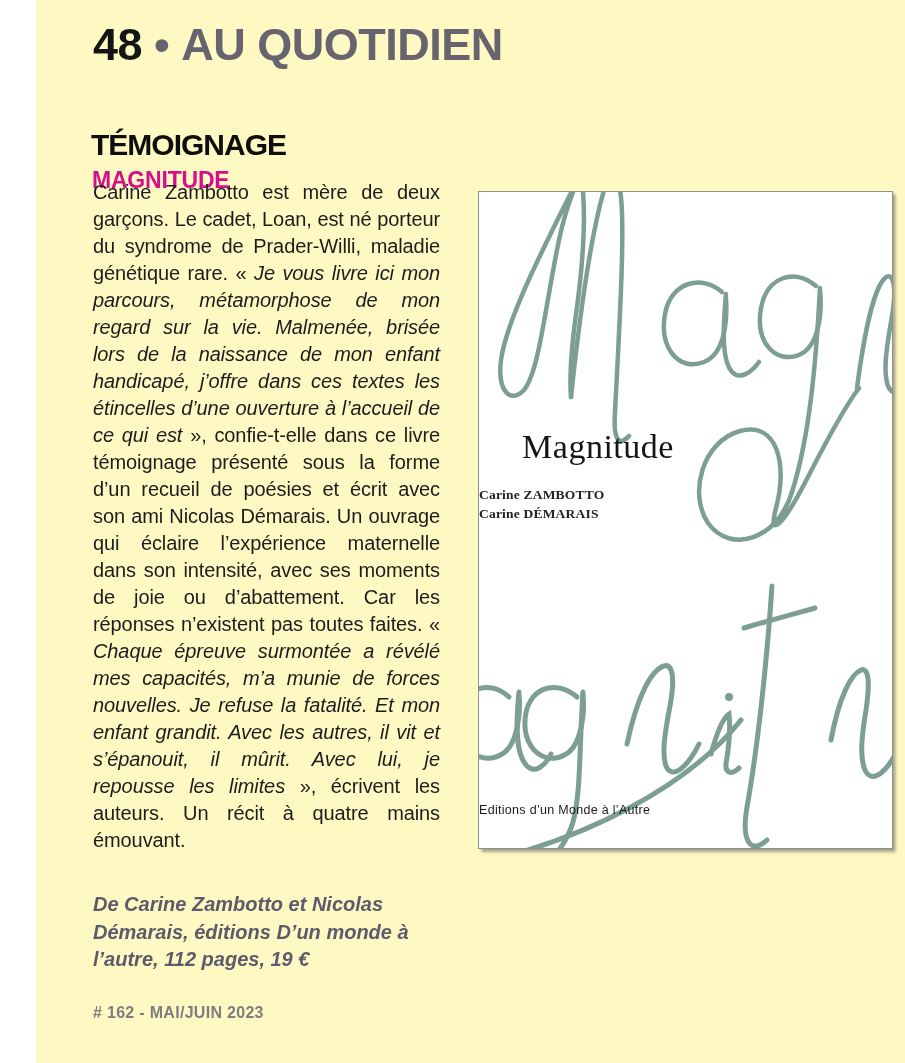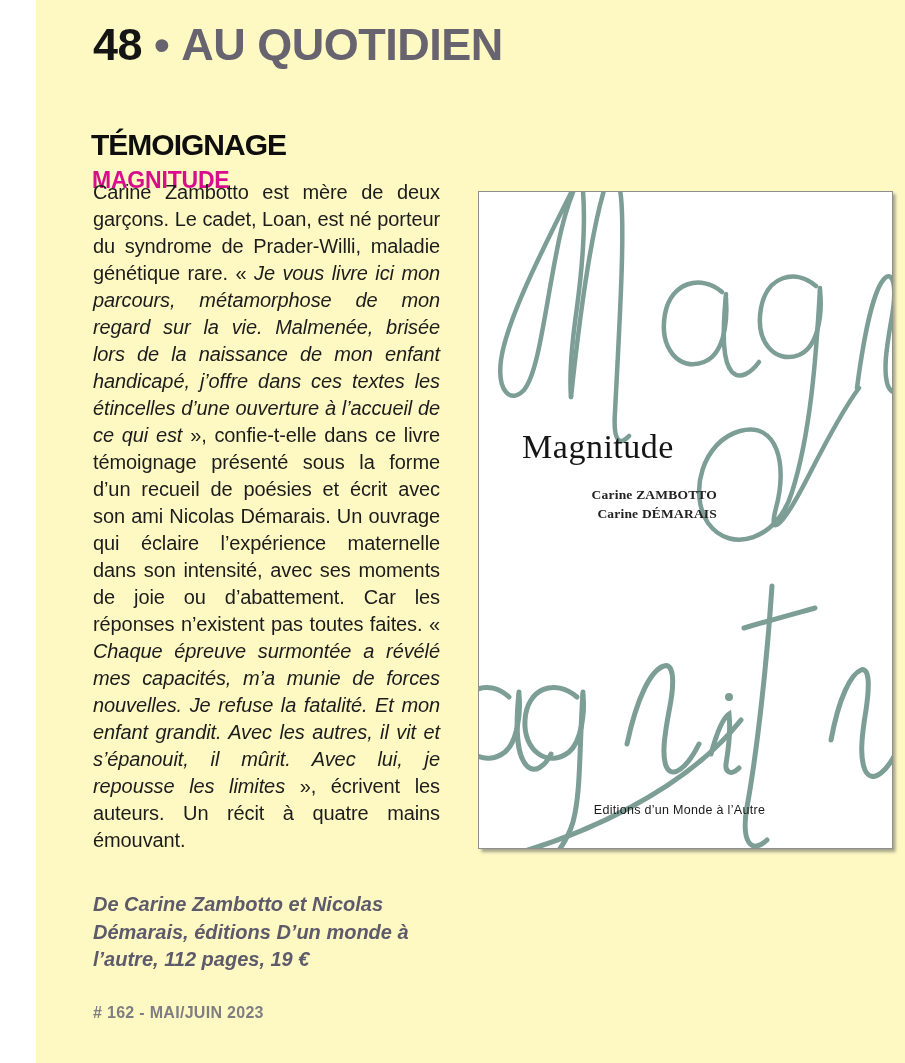--- a/index.html
+++ b/index.html
@@ -33,25 +33,25 @@
          box-sizing:border-box;background:#ffffff;border:1.5px solid #8f8f8f;
          box-shadow:2.5px 3px 3px rgba(90,90,90,0.55);overflow:hidden;}
   .cover svg{position:absolute;left:0;top:0;display:block;}
   .script path{stroke:#7C9E94;fill:none;stroke-linecap:round;}
   .script .topword path{stroke-width:4.5;}
   .script .bottomword path{stroke-width:5;}
   .script .idot{fill:#7C9E94;stroke:none;}
   .cover-title{position:absolute;left:0;top:236px;width:238px;text-align:center;
         font-family:"Liberation Serif","DejaVu Serif",serif;font-size:34px;
         letter-spacing:0.5px;color:#151515;}
-  .cover-authors{position:absolute;left:0;top:293px;width:238px;text-align:right;
+  .cover-authors{position:absolute;left:0;top:293px;width:238px;text-align:left;
         font-family:"Liberation Serif","DejaVu Serif",serif;font-size:13.5px;
         font-weight:700;line-height:19px;color:#222;letter-spacing:0.2px;}
   .publisher{position:absolute;left:0;top:611px;width:415px;box-sizing:border-box;
-        padding-right:14px;text-align:center;font-size:12.5px;font-weight:500;
+        padding-right:14px;text-align:left;font-size:12.5px;font-weight:500;
         letter-spacing:0.3px;color:#1a1a1a;}
 
   
   .issue{position:absolute;left:57px;top:1004px;font-size:16px;font-weight:700;
          letter-spacing:0.3px;color:#7E7E82;}
 </style>
 </head>
 <body>
 
 <div class="page">

